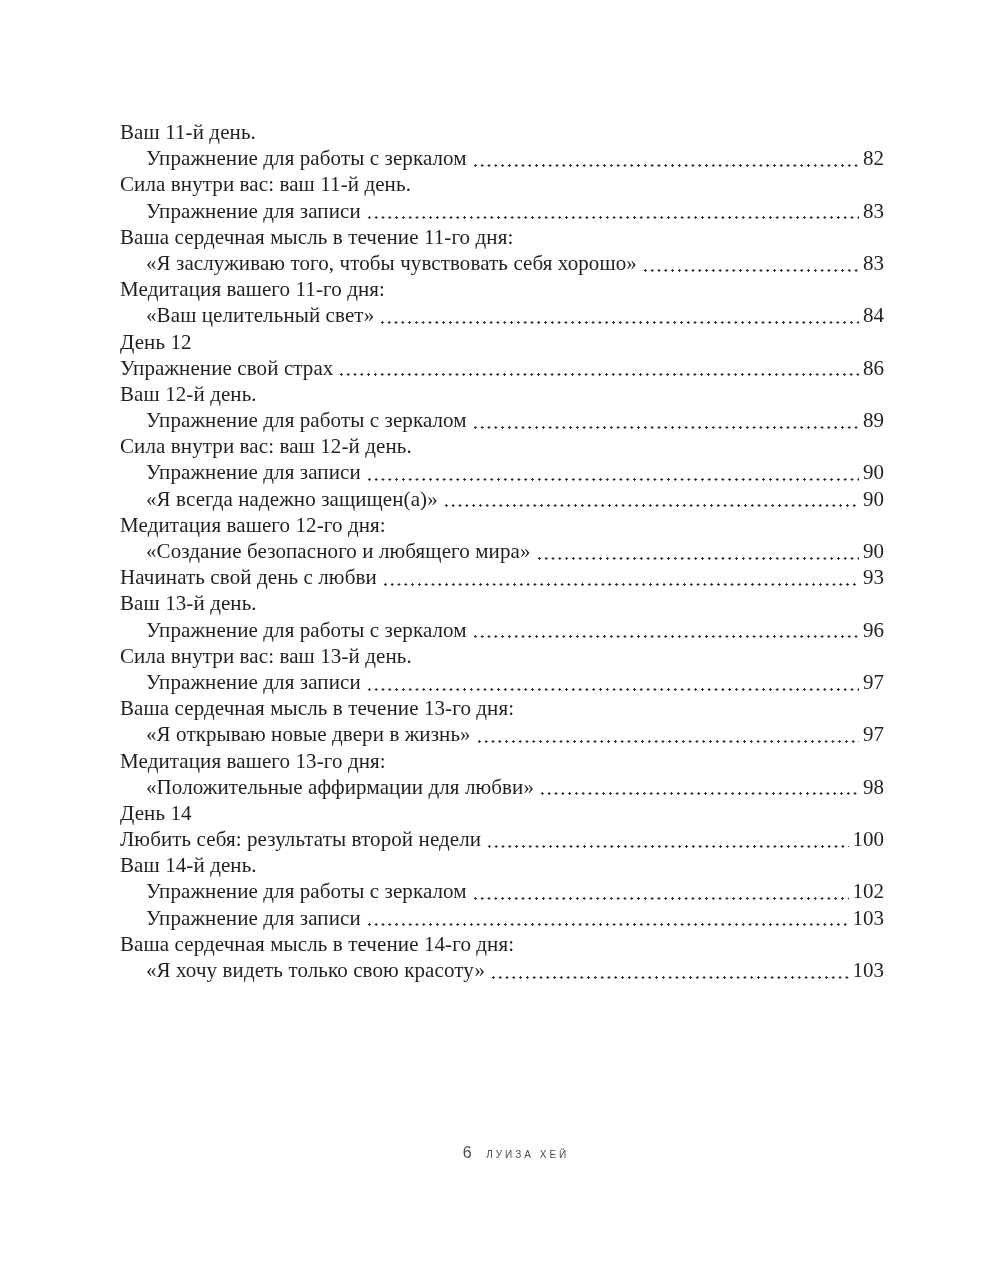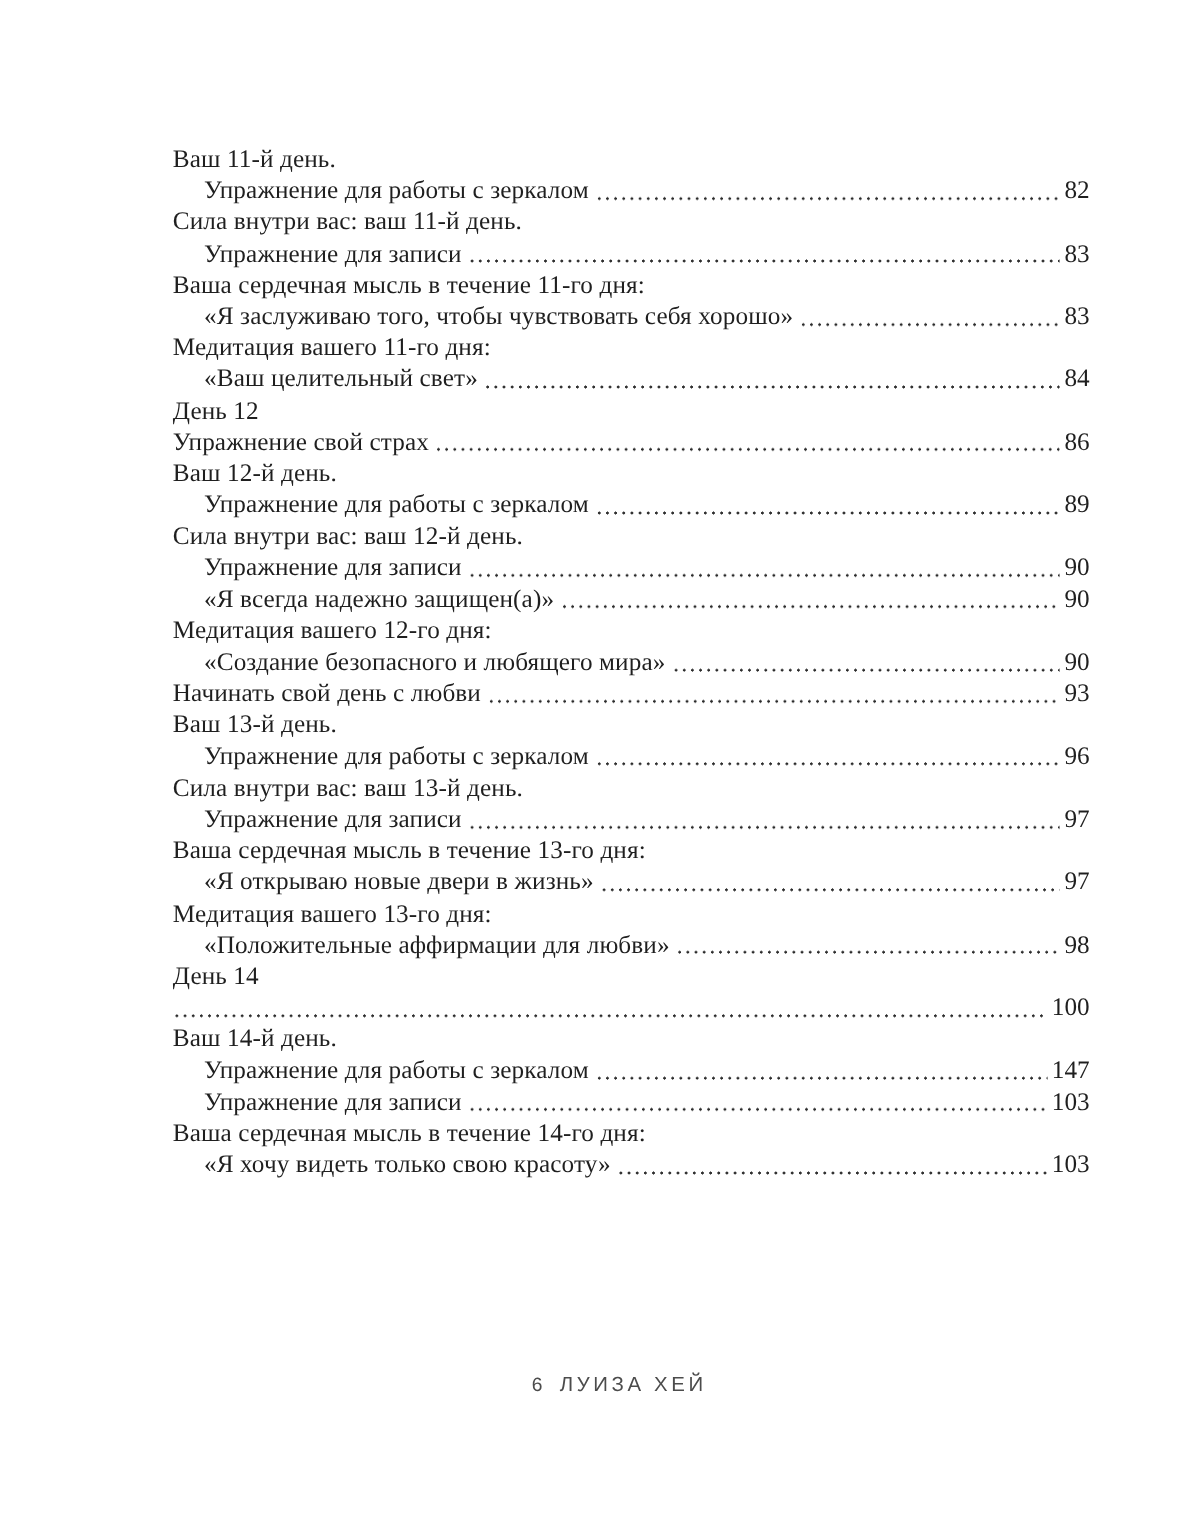--- a/index.html
+++ b/index.html
@@ -15,21 +15,21 @@
     font-family: "Liberation Serif", "DejaVu Serif", serif;
     color: #1f1f1f;
   }
   .page {
     position: absolute;
     inset: 0;
     background: #ffffff;
   }
   .toc {
     position: absolute;
-    left: 144px;
+    left: 120px;
     top: 119px;
     width: 764px;
   }
   .toc-row {
     display: flex;
     align-items: baseline;
     height: 26.2px;
     font-size: 21px;
     line-height: 26.2px;
     white-space: nowrap;
@@ -68,21 +68,21 @@
     gap: 14px;
     transform: translateX(16px);
     font-family: "Liberation Sans", sans-serif;
     color: #4c4c4c;
   }
   .footer-num {
     font-size: 16px;
     letter-spacing: 0.5px;
   }
   .footer-title {
-    font-size: 17px;
+    font-size: 10px;
     letter-spacing: 3px;
   }
 </style>
 </head>
 <body>
 
 <div class="page">
 
   <main class="toc" id="toc-list">
       <div class="toc-row indent-0 no-page">
@@ -201,31 +201,32 @@
       <div class="toc-row indent-1">
     <span class="toc-title">«Положительные аффирмации для любви»</span>
     <span class="toc-leader"></span>
     <span class="toc-page">98</span>
   </div>
       <div class="toc-row indent-0 no-page">
     <span class="toc-title">День 14</span>
 
   </div>
       <div class="toc-row indent-0">
+    <span class="toc-title">Любить себя: результаты второй недели</span>
     <span class="toc-leader"></span>
     <span class="toc-page">100</span>
   </div>
       <div class="toc-row indent-0 no-page">
     <span class="toc-title">Ваш 14-й день.</span>
 
   </div>
       <div class="toc-row indent-1">
     <span class="toc-title">Упражнение для работы с зеркалом</span>
     <span class="toc-leader"></span>
-    <span class="toc-page">147</span>
+    <span class="toc-page">102</span>
   </div>
       <div class="toc-row indent-1">
     <span class="toc-title">Упражнение для записи</span>
     <span class="toc-leader"></span>
     <span class="toc-page">103</span>
   </div>
       <div class="toc-row indent-0 no-page">
     <span class="toc-title">Ваша сердечная мысль в течение 14-го дня:</span>
 
   </div>

